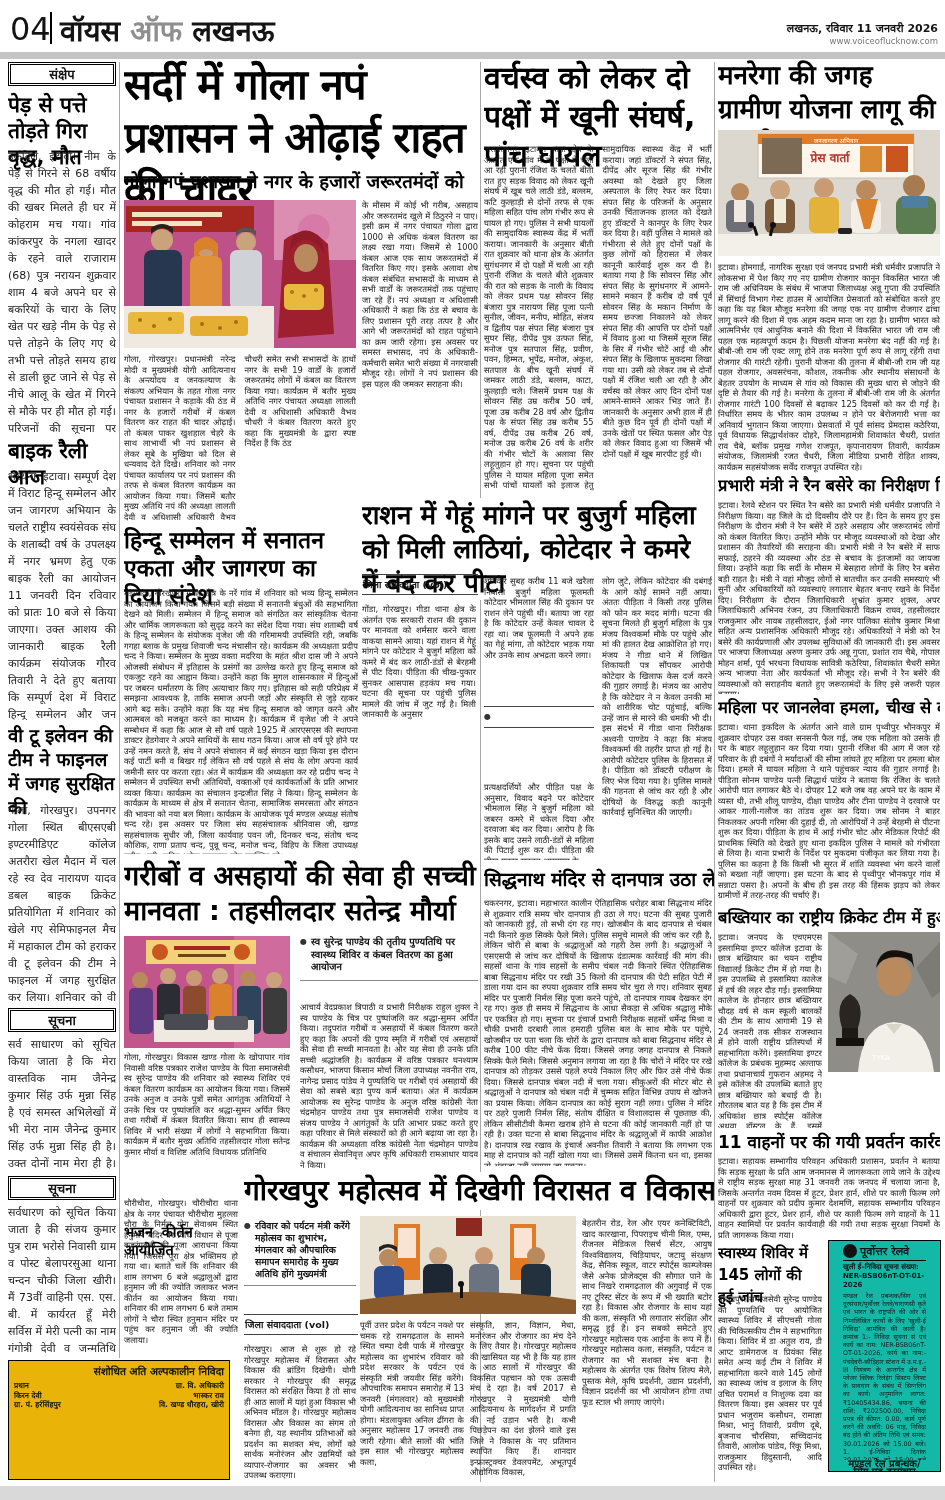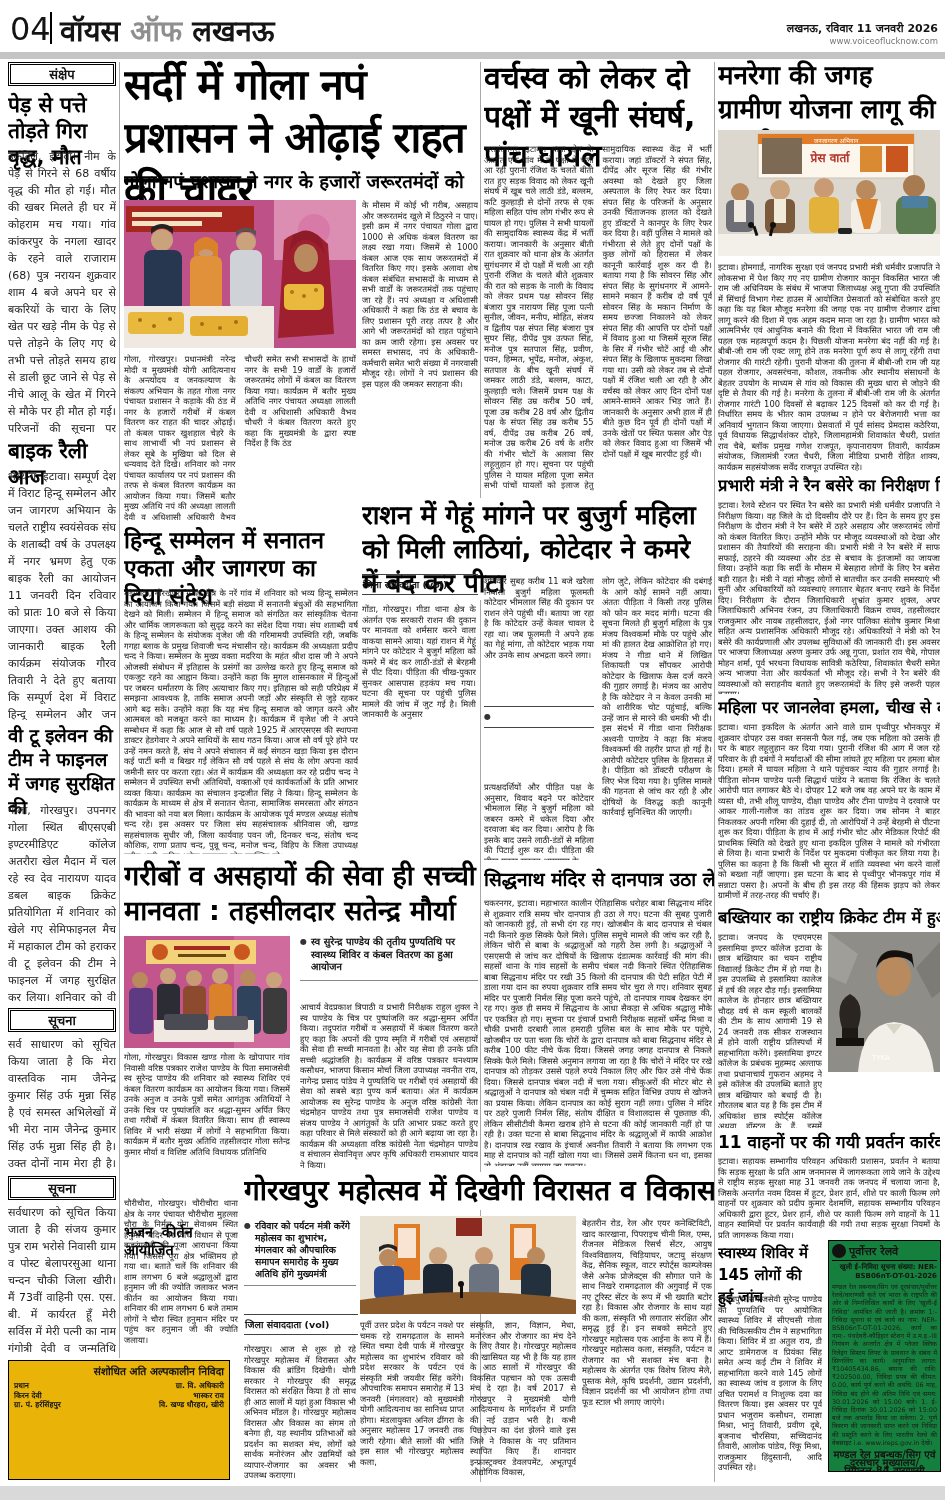--- a/index.html
+++ b/index.html
@@ -278,25 +278,25 @@
     </div>
     <div class="body" style="height:196px;">इटावा। जनपद के एचएमएस इस्लामिया इण्टर कॉलेज इटावा के छात्र बख्तियार का चयन राष्ट्रीय विद्यालई क्रिकेट टीम में हो गया है। इस उपलब्धि से इस्लामिया कालेज में हर्ष की लहर दौड़ गई। इस्लामिया कालेज के होनहार छात्र बख्तियार चौदह वर्ष से कम स्कूली बालकों की टीम के साथ आगामी 19 से 24 जनवरी तक सीकर राजस्थान में होने वाली राष्ट्रीय प्रतिस्पर्धा में सहभागिता करेंगे। इस्लामिया इण्टर कॉलेज के प्रबंधक मुहम्मद अल्ताफ तथा प्रधानाचार्य गुफरान अहमद ने इसे कॉलेज की उपलब्धि बताते हुए छात्र बख्तियार को बधाई दी है। गौरतलब बात यह है कि इस टीम में अधिकांश छात्र स्पोर्ट्स कॉलेज अथवा हॉस्टल के हैं, इसमें बख्तियार का चयन एक इण्टर कॉलेज से होना बड़ी बात है। इस्लामिया इंटर कॉलेज ने हॉकी के क्षेत्र में अनेक राष्ट्रीय और अंतरराष्ट्रीय खिलाड़ी दिए हैं। इस उपलब्धि पर प्रसन्नता व्यक्त करने वालों में कालेज के क्रीड़ा शिक्षक नाजिश इकबाल, मुहम्मद शाहिद आदि प्रमुख हैं।</div>
   </div>
 
   <div class="abs hl" style="left:718px;top:1132px;width:222px;font-size:17px;line-height:21px;white-space:nowrap;">11 वाहनों पर की गयी प्रवर्तन कार्रवाई</div>
   <div class="abs body" style="left:718px;top:1156px;width:222px;height:82px;">इटावा। सहायक सम्भागीय परिवहन अधिकारी प्रशासन, प्रवर्तन ने बताया कि सड़क सुरक्षा के प्रति आम जनमानस में जागरूकता लाये जाने के उद्देश्य से राष्ट्रीय सड़क सुरक्षा माह 31 जनवरी तक जनपद में चलाया जाना है, जिसके अन्तर्गत नवम दिवस में हूटर, प्रेशर हार्न, शीशे पर काली फिल्म लगे वाहनों पर शुक्रवार को प्रदीप कुमार देशमणि, सहायक सम्भागीय परिवहन अधिकारी द्वारा हूटर, प्रेशर हार्न, शीशे पर काली फिल्म लगे वाहनों के 11 वाहन स्वामियों पर प्रवर्तन कार्यवाही की गयी तथा सड़क सुरक्षा नियमों के प्रति जागरूक किया गया।</div>
 
   <div class="abs hl" style="left:718px;top:1242px;width:104px;font-size:15px;line-height:22px;">स्वास्थ्य शिविर में 145 लोगों की हुई जांच</div>
   <div class="abs body" style="left:718px;top:1294px;width:104px;height:186px;">गोरखपुर। समाजसेवी सुरेन्द्र पाण्डेय की पुण्यतिथि पर आयोजित स्वास्थ्य शिविर में सीएचसी गोला की चिकित्सकीय टीम ने सहभागिता किया। शिविर में डा अतुल राय, डी आप्ट डामेगराज व प्रियंका सिंह समेत अन्य कई टीम ने शिविर में सहभागिता करने वाले 145 लोगों का स्वास्थ्य जांच व इलाज के लिए उचित परामर्श व निःशुल्क दवा का वितरण किया। इस अवसर पर पूर्व प्रधान भजुराम कसौधन, रामाज्ञा मिश्रा, भानु तिवारी, प्रवीण दूबे, बृजनाथ चौरसिया, सच्चिदानंद तिवारी, आलोक पांडेय, रिंकू मिश्रा, राजकुमार हिंदुस्तानी, आदि उपस्थित रहे।</div>
 
-  <div class="abs" style="left:828px;top:1240px;width:113px;height:232px;border:1.5px solid #000;box-sizing:border-box;background:#15803d;padding:2px 3px;overflow:hidden;">
+  <div class="abs" style="left:828px;top:1240px;width:113px;height:232px;border:1.5px solid #000;box-sizing:border-box;background:#14b8a6;padding:2px 14px;overflow:hidden;">
     <div style="display:flex;align-items:center;gap:3px;border-bottom:1px solid #000;padding-bottom:2px;">
       <span style="display:inline-block;width:14px;height:14px;border-radius:50%;background:#111;flex:none;"></span>
       <span style="font-weight:800;font-size:11px;">पूर्वोत्तर रेलवे</span>
     </div>
-    <div style="font-weight:800;font-size:7px;line-height:9px;text-align:right;margin-top:2px;">खुली ई–निविदा सूचना संख्या: NER-BSB06nT-OT-01-2026</div>
+    <div style="font-weight:800;font-size:7px;line-height:9px;text-align:left;margin-top:2px;">खुली ई–निविदा सूचना संख्या: NER-BSB06nT-OT-01-2026</div>
     <div class="body" style="font-size:6.4px;line-height:8.2px;height:168px;margin-top:2px;">मण्डल रेल प्रबन्धक/सिग एवं दूरसंचार/पूर्वोत्तर रेलवे/वाराणसी कृते एवं भारत के राष्ट्रपति की ओर से निम्नलिखित कार्यों के लिए 'खुली-ई निविदा' आमंत्रित की जाती है। क्रमांक 1:- निविदा सूचना सं एवं कार्य का नाम: NER-BSB06nT-OT-01-2026, कार्य का नाम:- पंचदेवरी-कौड़िहार स्टेशन में उ.म.इ.-III नियंत्रण के अन्तर्गत क्षेत्र में प्लेजर क्लिक रिलेइंग सिस्टम लिफ्ट के प्रावधान के संबंध में सिग्नलिंग का कार्य। अनुमानित लागत: ₹10405434.86, बयाना की राशि: ₹202500.00, निविदा प्रपत्र की कीमत: 0.00, कार्य पूर्ण करने की अवधि: 06 माह, निविदा बंद होने की अंतिम तिथि एवं समय: 30.01.2026 को 15.00 बजे। 1. ई-निविदा दिनांक 30.01.2026 को 15:00 बजे तक अपलोड किया जा सकेगा। 2. पूर्ण विवरण की जानकारी प्राप्त करने एवं निविदा की प्रस्तुति करने के लिए भारतीय रेलवे की वेबसाइट i.e. www.ireps.gov.in देखें।</div>
     <div style="font-weight:800;font-size:10px;line-height:8px;text-align:center;">मण्डल रेल प्रबन्धक/सिग एवं दूरसंचार मुख्यालय/सिगनल-84 वाराणसी</div>
     <div style="background:#000;color:#fff;font-size:6.2px;font-weight:700;text-align:center;padding:1px 0;margin-top:1px;">गाड़ियों की छतों व पायदान पर कदापि यात्रा न करें।</div>
   </div>
 
   <div class="abs" style="left:0;top:1486px;width:945px;height:14px;background:#d9d9d9;"></div>
 </div>
 
 </body></html>

